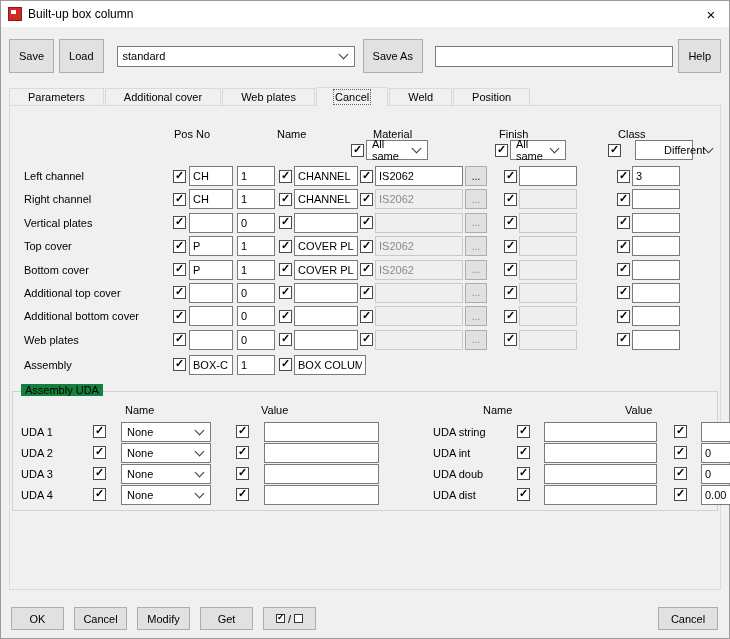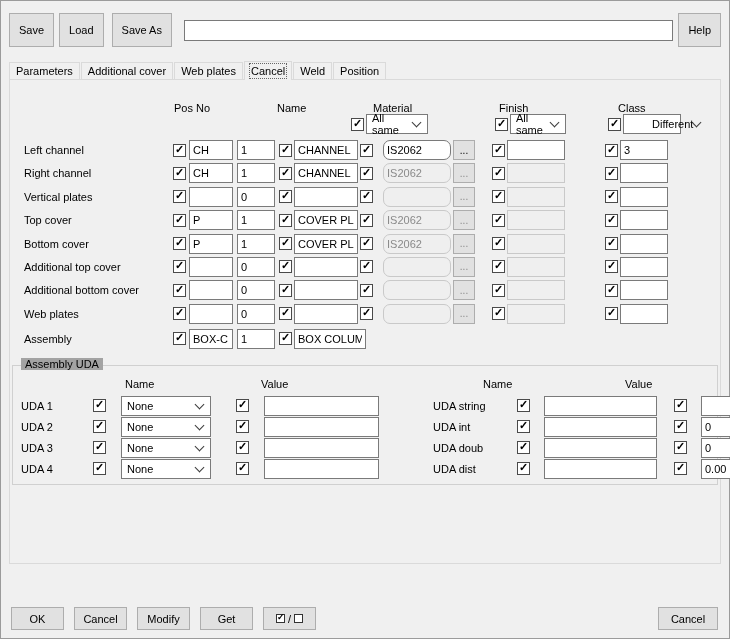--- a/index.html
+++ b/index.html
@@ -37,61 +37,61 @@
   
   .toolbar{display:flex;align-items:center;margin:12px 8px 0 8px;}
   .load-btn{margin-left:5px;}
   .profile-combo{width:238px;margin-left:13px;height:21px;}
   .saveas-btn{margin-left:8px;}
   .saveas-input{margin-left:12px;flex:1;height:21px;}
   .help-btn{margin-left:5px;}
 
   
   .tabs{display:flex;align-items:flex-end;margin:14px 8px 0 8px;position:relative;z-index:2;}
-  .tab{background:#f0f0f0;border:1px solid #dadada;border-bottom:none;padding:0 6px;
+  .tab{background:#f0f0f0;border:1px solid #dadada;border-bottom:none;padding:0 18px;
        margin-right:1px;height:17px;box-sizing:border-box;display:flex;align-items:center;}
   .tab.active{height:19px;margin-bottom:-1px;}
   .tab-label{white-space:nowrap;}
   .tab.active .tab-label{outline:1px dotted #666;outline-offset:1px;}
 
   
   .panel{margin:0 8px;border:1px solid #dadada;height:485px;box-sizing:border-box;
          position:relative;background:#f0f0f0;z-index:1;}
   .colhead{position:absolute;top:22px;}
   .h-posno{left:164px}.h-name{left:267px}.h-material{left:363px}
   .h-finish{left:489px}.h-class{left:608px}
 
   .prow{display:flex;align-items:center;height:20px;margin-top:3.4px;padding-left:14px;}
   .selrow{margin-top:34px;}
   .firstrow{margin-top:6px;}
   .arow{margin-top:5px;}
   .rlabel{width:149px;flex:none;}
   .sp-a{width:327px;flex:none;}.sp-b{width:67px;flex:none;}.sp-c{width:42px;flex:none;}
   .w-selmat{width:62px;margin-left:2px;}
   .w-selfin{width:56px;margin-left:2px;}
-  .w-selcls{width:58px;margin-left:2px;padding-left:28px;}
+  .w-selcls{width:58px;margin-left:14px;padding-left:28px;}
   .w-prefix{width:44px;margin-left:3px;}
   .w-num{width:38px;margin-left:4px;}
   .gname{margin-left:4px;}
   .w-name{width:64px;margin-left:2px;}
   .w-aname{width:72px;margin-left:2px;}
   .gmat{margin-left:2px;}
-  .w-mat{width:68px;margin-left:10px;border-radius:7px;}
+  .w-mat{width:88px;margin-left:2px;}
   .dots{width:22px;height:20px;margin-left:2px;flex:none;background:#e1e1e1;
         border:1px solid #adadad;font-size:10px;padding:0;font-family:inherit;}
   .dots.dis{color:#8a8a8a;}
   .gfin{margin-left:17px;}
   .w-fin{width:58px;margin-left:2px;}
   .gcls{margin-left:40px;}
   .w-cls{width:48px;margin-left:2px;}
 
   
   .uda-box{margin:16px 2px 0 2px;border:1px solid #d0d0d0;height:120px;
            box-sizing:border-box;position:relative;}
-  .uda-title{position:absolute;top:-8px;left:8px;background:#a3a3a3;padding:0 4px;}
+  .uda-title{position:absolute;top:-8px;left:8px;background:#15803d;padding:0 4px;}
   .uda-head{position:absolute;top:12px;}
   .uh-lname{left:112px}.uh-lvalue{left:248px}.uh-rname{left:470px}.uh-rvalue{left:612px}
   .uda-row{display:flex;align-items:center;height:20px;margin-top:1px;padding-left:8px;gap:12px;}
   .uda-row.first{margin-top:30px;}
   .uda-label{width:60px;flex:none;}
   .uda-combo{width:90px;margin-left:3px;}
   .ul-cb{margin-left:13px;}
   .uda-lvalue{width:115px;margin-left:3px;}
   .uda-rlabel{width:72px;margin-left:42px;flex:none;}
   .uda-rname{width:113px;margin-left:2px;}
@@ -107,24 +107,33 @@
            box-sizing:border-box;position:relative;background:#fff;}
   .mini-cb.checked::after{content:"\2713";position:absolute;top:-3px;left:0;
            font-size:9px;font-weight:700;}
   .toggle-sep{margin:0 3px;}
 </style>
 </head>
 <body>
 
 <div class="window">
 
+  <div class="titlebar">
+    <span class="app-icon"></span>
+    <span class="title">Built-up box column</span>
+    <span class="close-btn">×</span>
+  </div>
 
   <div class="toolbar">
     <button class="btn">Save</button>
     <button class="btn load-btn">Load</button>
+    <div class="combo profile-combo">
+      <span>standard</span>
+      <span class="chev"></span>
+    </div>
     <button class="btn saveas-btn">Save As</button>
     <input class="ti saveas-input" value="" style="">
     <button class="btn help-btn">Help</button>
   </div>
 
   <div class="tabs">
       <div class="tab">
     <span class="tab-label">Parameters</span>
   </div>
       <div class="tab">

